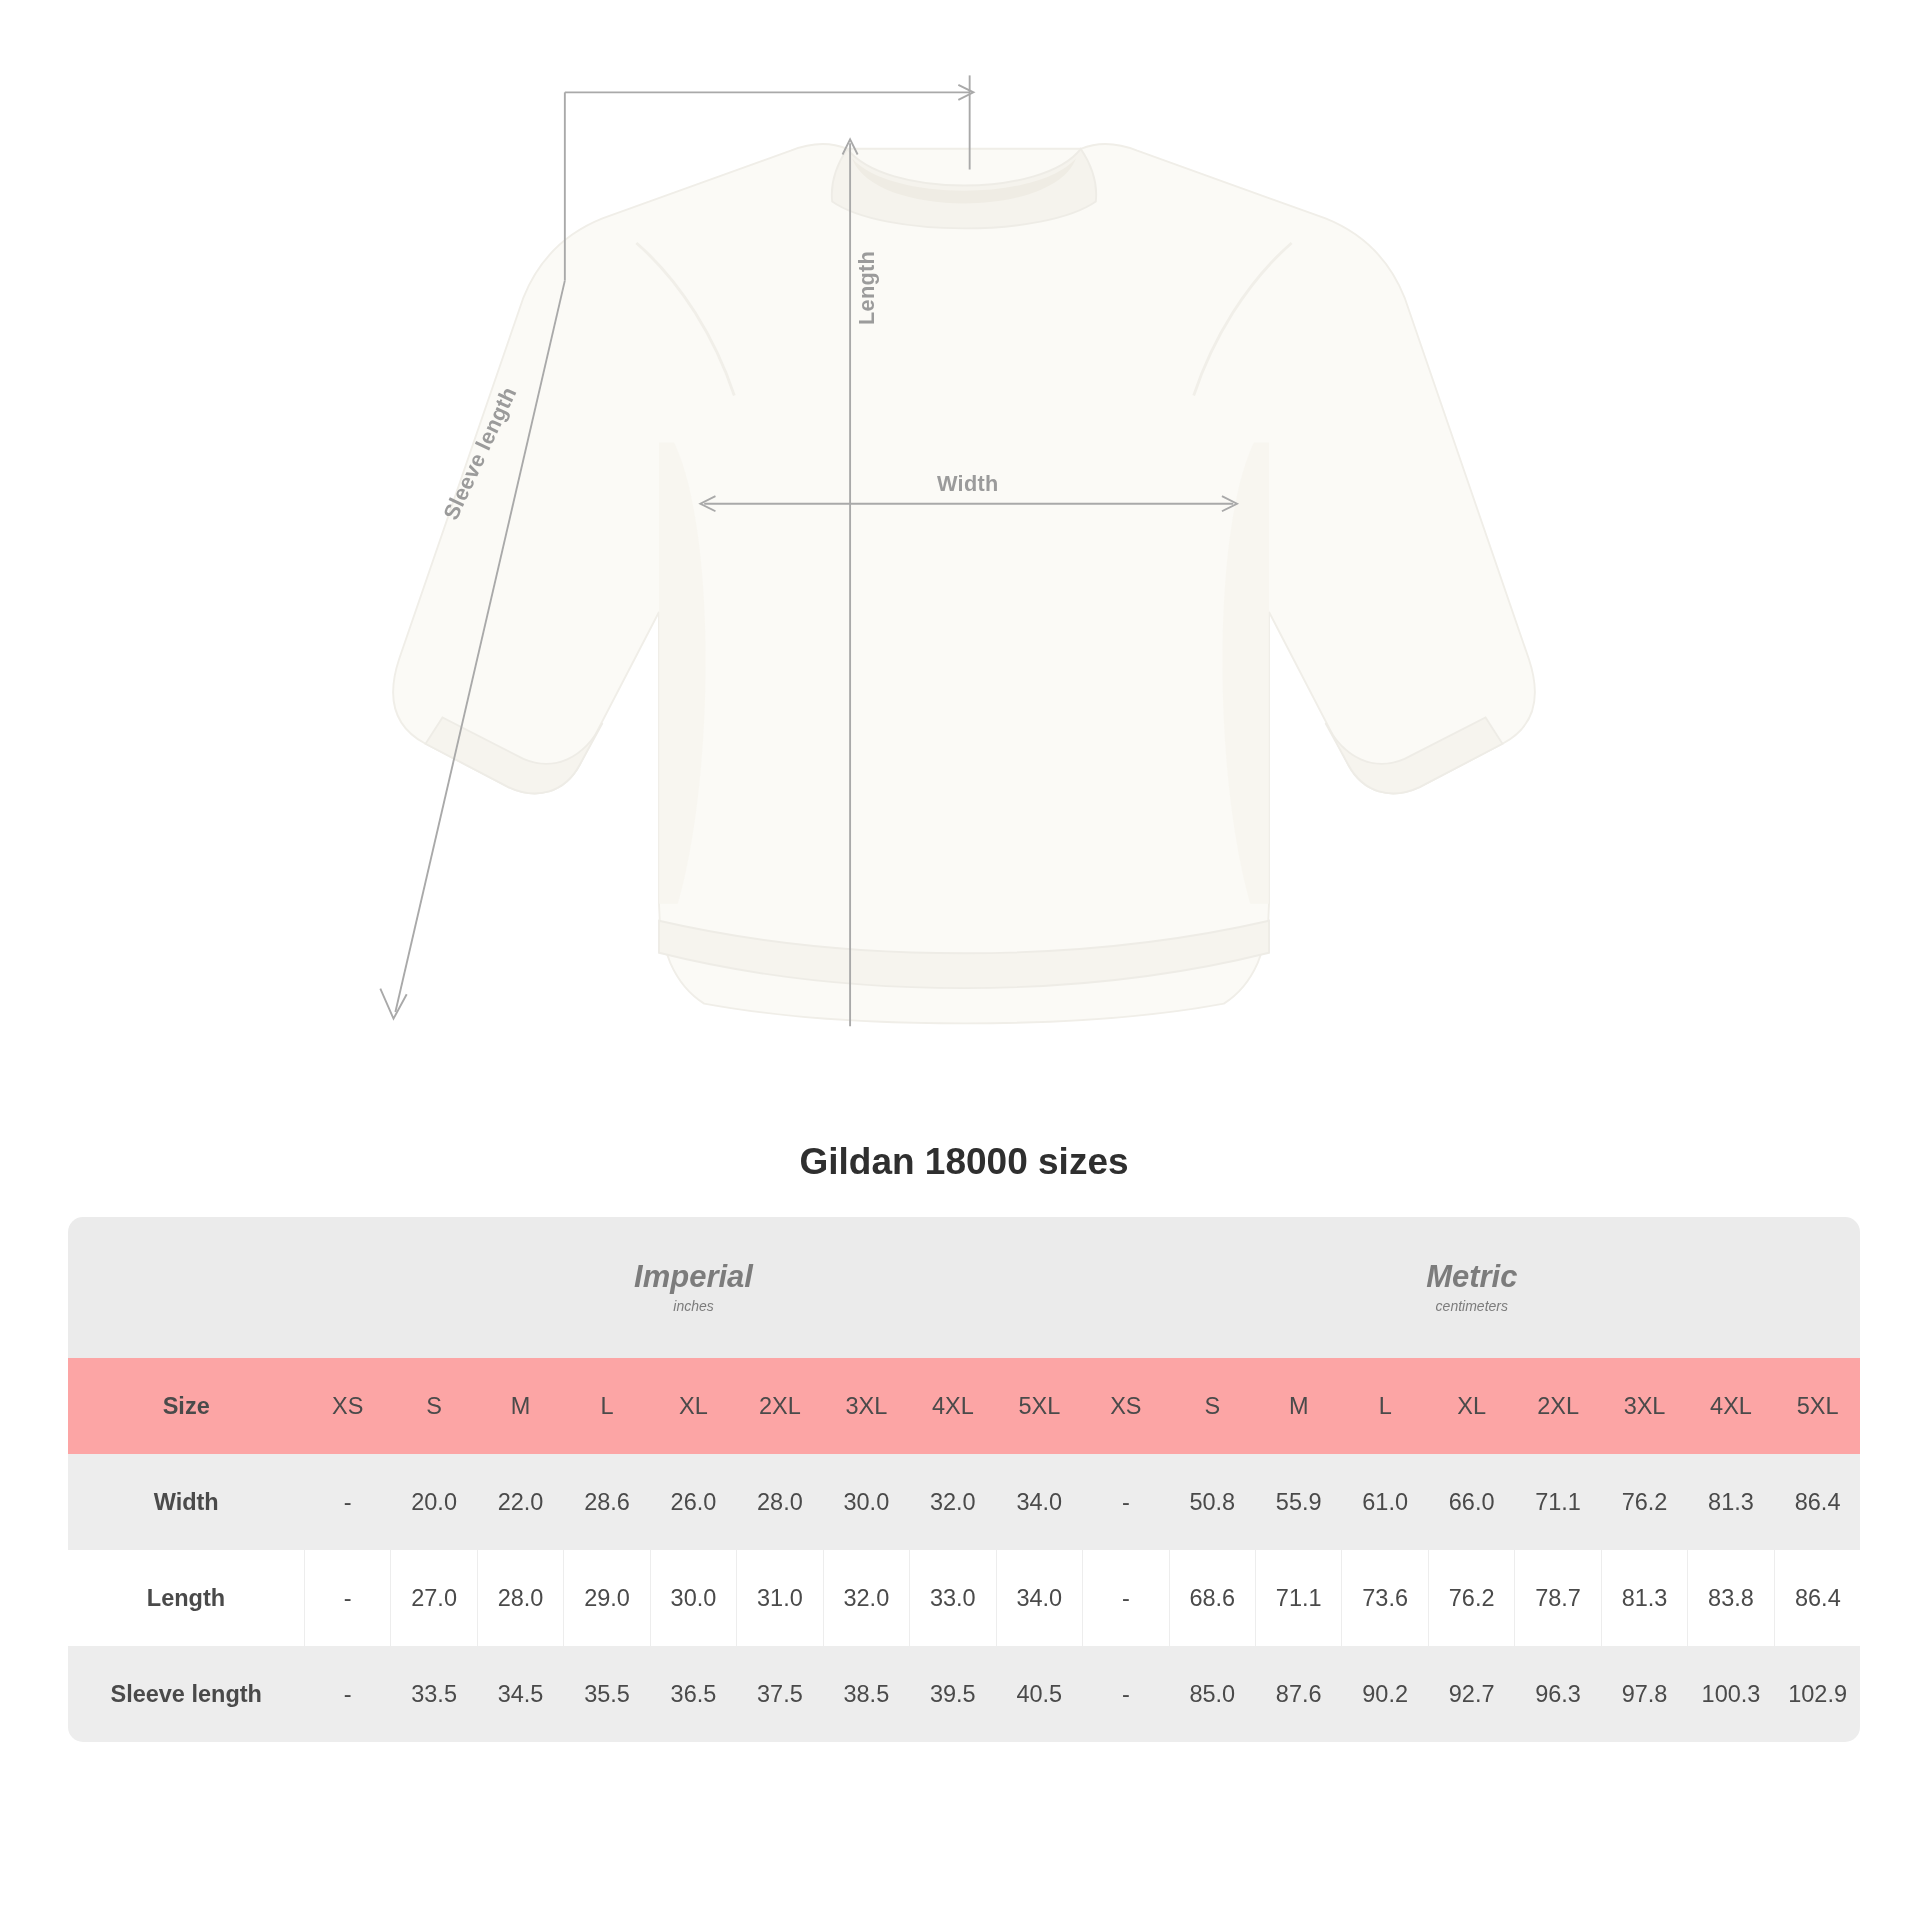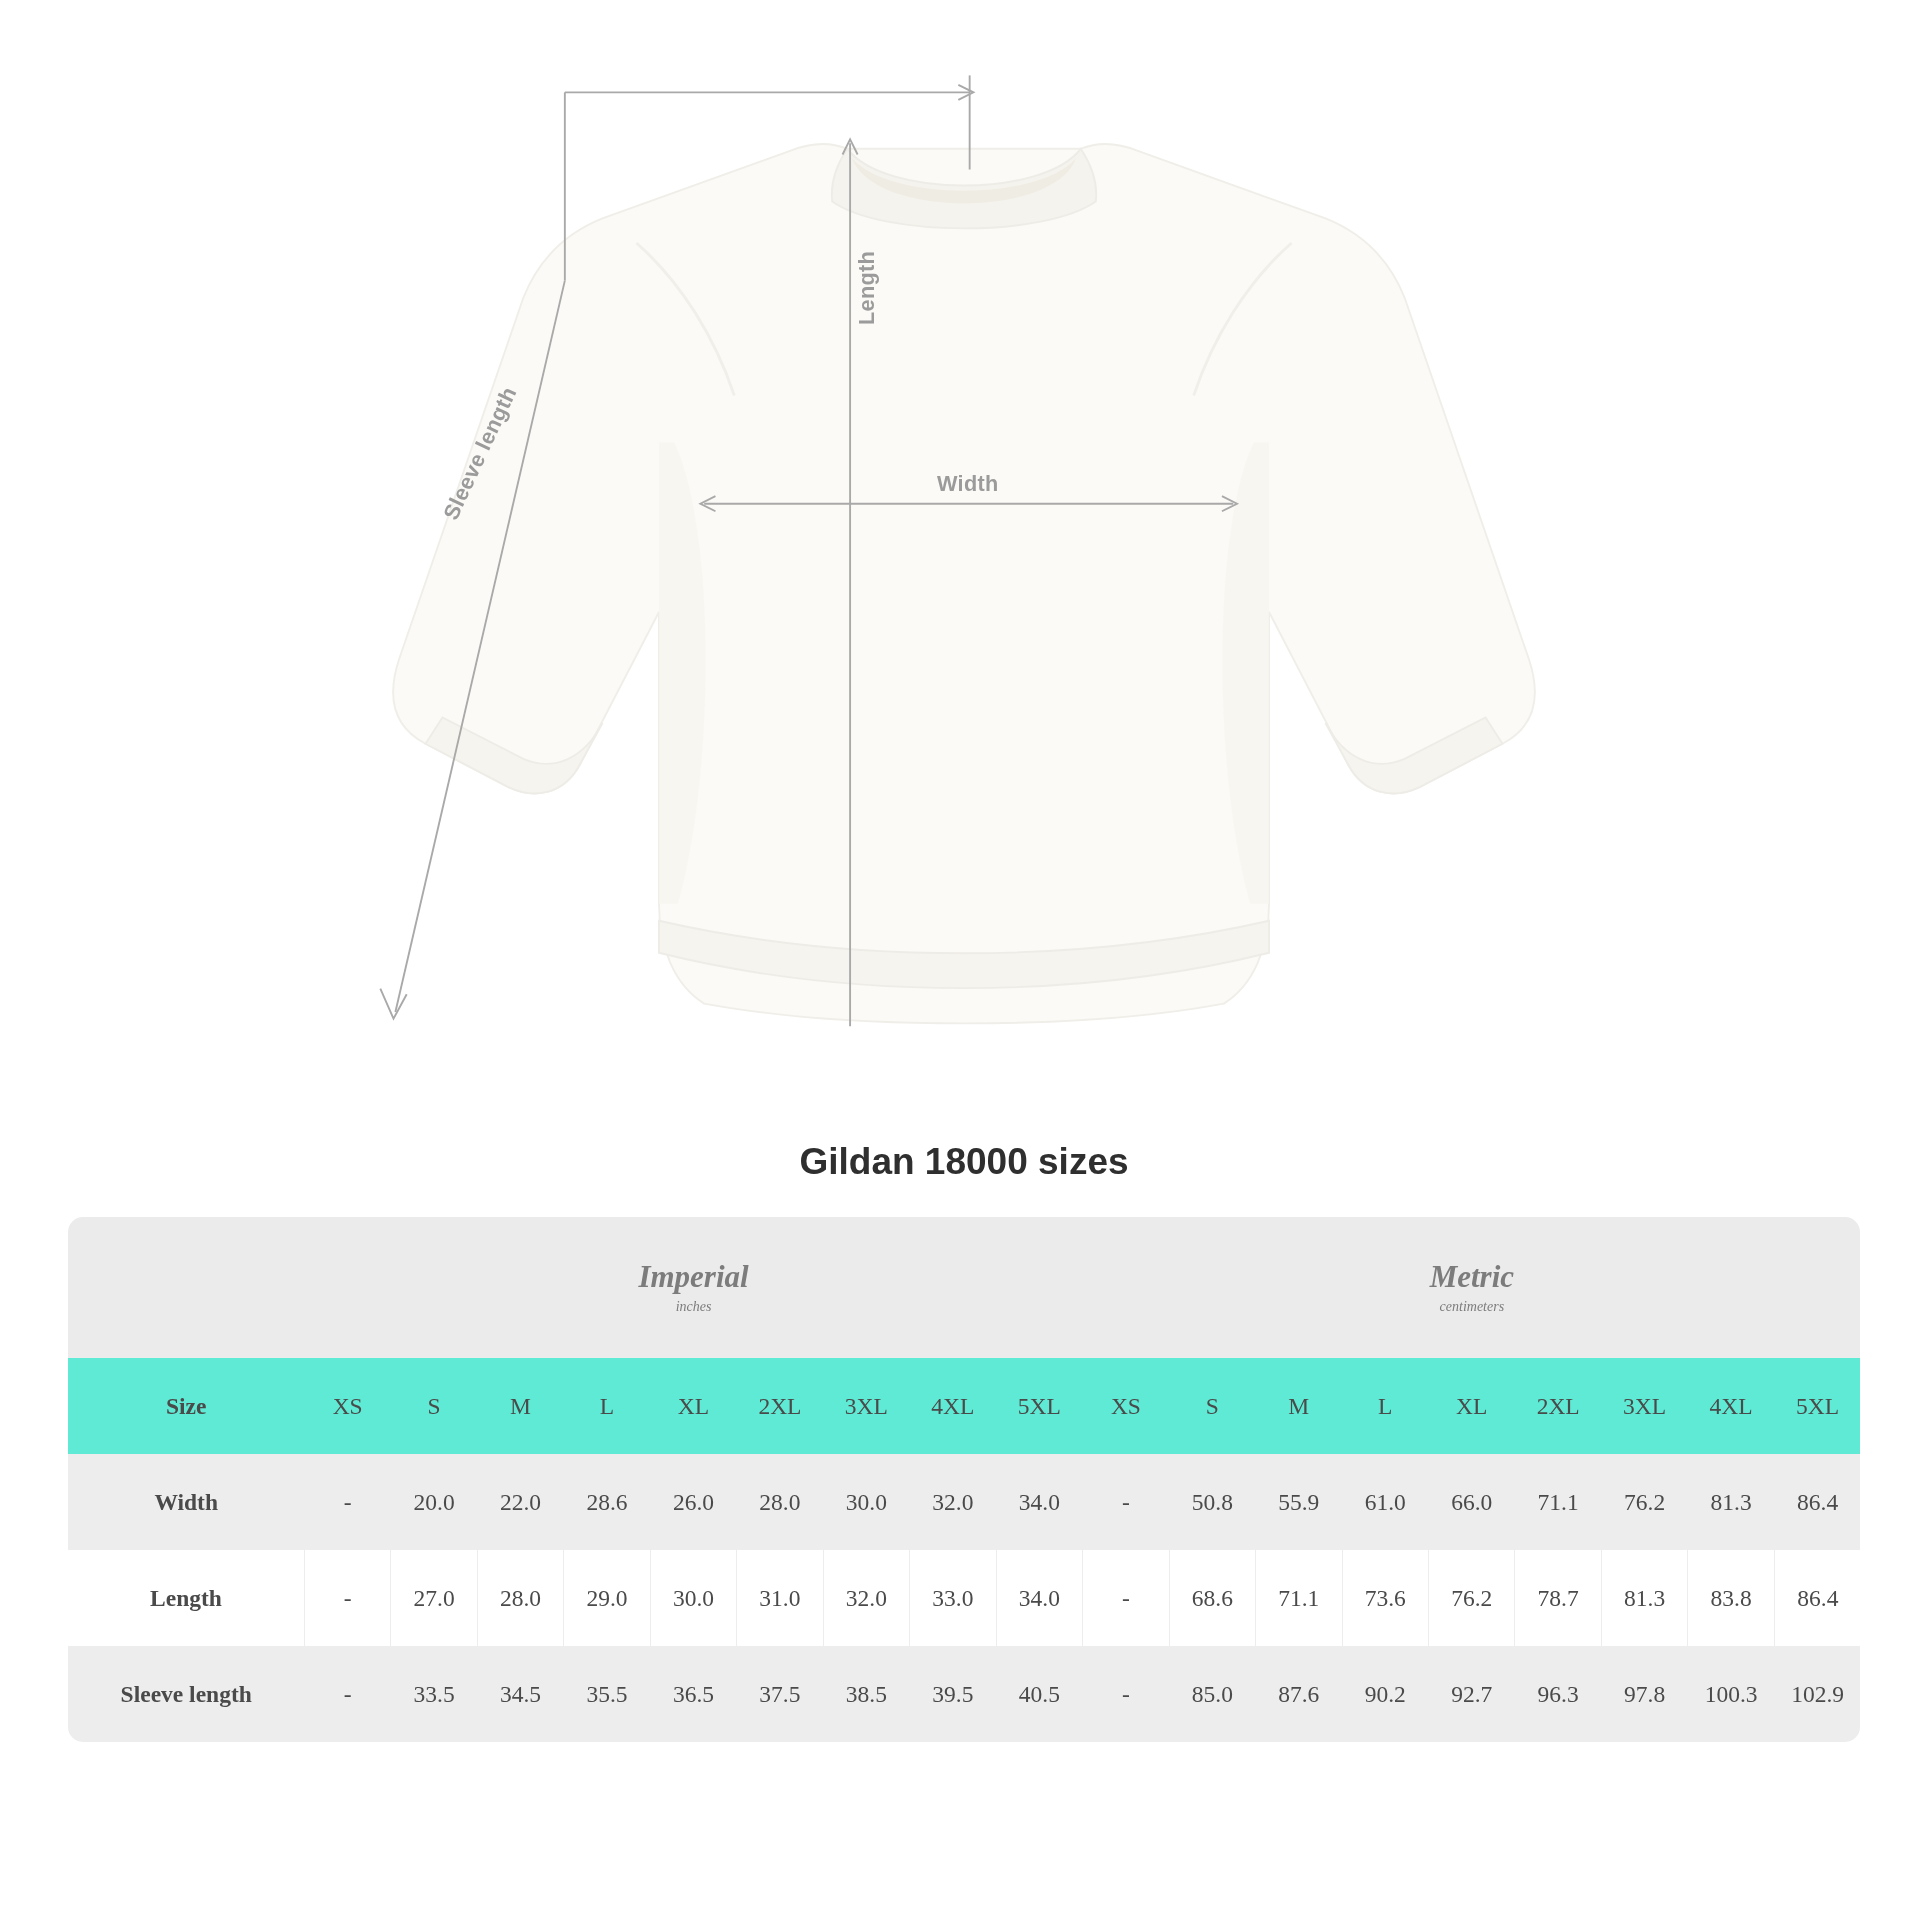--- a/index.html
+++ b/index.html
@@ -67,21 +67,20 @@
   
   .table-wrap {
     margin: 34px 68px 0 68px;
     border-radius: 15px;
     overflow: hidden;
   }
   table.size-table {
     border-collapse: collapse;
     width: 1793px;
     table-layout: fixed;
-    font-family: Liberation Serif, serif;
   }
   table.size-table td, table.size-table th {
     text-align: center;
     vertical-align: middle;
     font-size: 23.5px;
     color: #4a4a4a;
     border: none;
   }
   .unit-header td {
     background: #ebebeb;
@@ -95,21 +94,21 @@
     color: #7c7c7c;
     line-height: 1.25;
   }
   .unit-sub {
     font-size: 14px;
     font-style: italic;
     color: #7c7c7c;
     line-height: 1.5;
   }
   .sizes-row td {
-    background: #5eead4;
+    background: #fca5a5;
     height: 94px;
     font-size: 24.5px;
     color: #4a4a4a;
   }
   .sizes-row td.rowlabel {
     font-weight: bold;
     color: #4a4a4a;
   }
   .data-row td {
     height: 94px;

